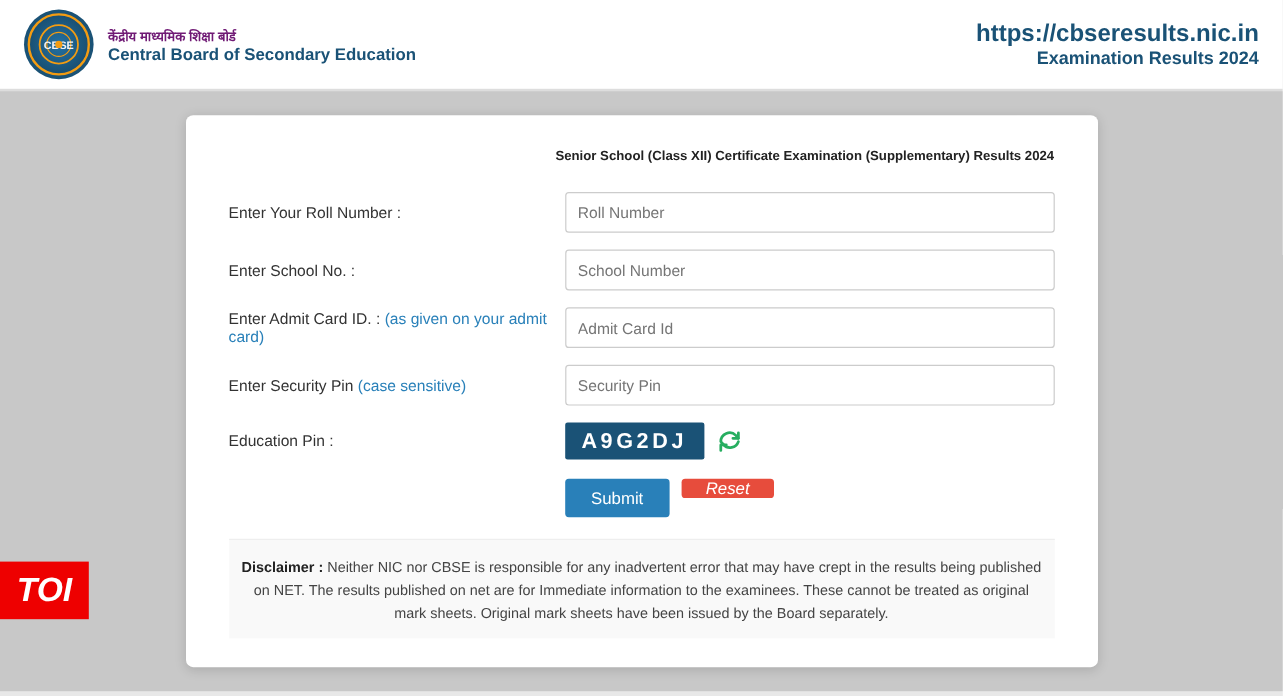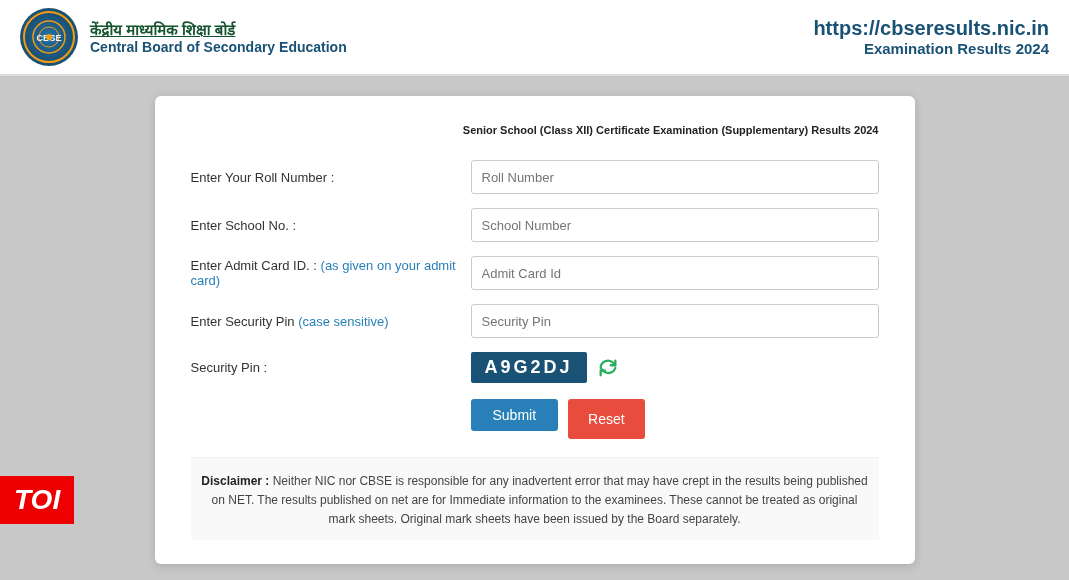--- a/index.html
+++ b/index.html
@@ -46,24 +46,23 @@
       display: flex;
       align-items: center;
       justify-content: center;
       border: 2px solid #f39c12;
     }
     .logo-text-block {
       display: flex;
       flex-direction: column;
     }
     .org-name-hindi {
-      font-size: 15px;
-      color: #14532d;
-      font-weight: bold;
-      text-decoration: underline;
+      font-size: 11px;
+      color: #701a75;
+      font-weight: bold;
     }
     .org-name-en {
       font-size: 14px;
       color: #1a5276;
       font-weight: bold;
     }
     .header-right {
       text-align: right;
     }
     .site-url {
@@ -189,24 +188,25 @@
       border: none;
       padding: 8px 22px;
       font-size: 14px;
       border-radius: 3px;
       cursor: pointer;
     }
     .btn-reset {
       background: #e74c3c;
       color: #fff;
       border: none;
-      padding: 12px 20px;
+      padding: 0 20px;
       font-size: 14px;
       border-radius: 3px;
       cursor: pointer;
+      font-style: italic;
     }
 
     
     .disclaimer {
       background: #f9f9f9;
       border-top: 1px solid #eee;
       padding: 14px 10px 10px 10px;
       font-size: 12px;
       color: #444;
       text-align: center;
@@ -269,21 +269,21 @@
 
     <div class="form-row">
       <label class="form-label">
         <span>Enter Security Pin</span>
         <span class="highlight">(case sensitive)</span>
       </label>
       <input class="form-input" type="text" placeholder="Security Pin" style="">
     </div>
 
     <div class="captcha-row">
-      <label class="captcha-label">Security Pin :</label>
+      <label class="captcha-label">Education Pin :</label>
       <div class="captcha-box">A9G2DJ</div>
       <div class="refresh-icon">
         <svg width="22" height="22" viewBox="0 0 24 24" fill="none">
           <path d="M4 12a8 8 0 0 1 13.66-5.66L20 9M4 12l2.34 2.66A8 8 0 0 0 20 12" stroke="#27ae60" stroke-width="2.5" stroke-linecap="round" fill="none"></path>
           <polyline points="20,4 20,9 15,9" stroke="#27ae60" stroke-width="2.5" stroke-linecap="round" stroke-linejoin="round" fill="none"></polyline>
           <polyline points="4,20 4,15 9,15" stroke="#27ae60" stroke-width="2.5" stroke-linecap="round" stroke-linejoin="round" fill="none"></polyline>
         </svg>
       </div>
     </div>
 

